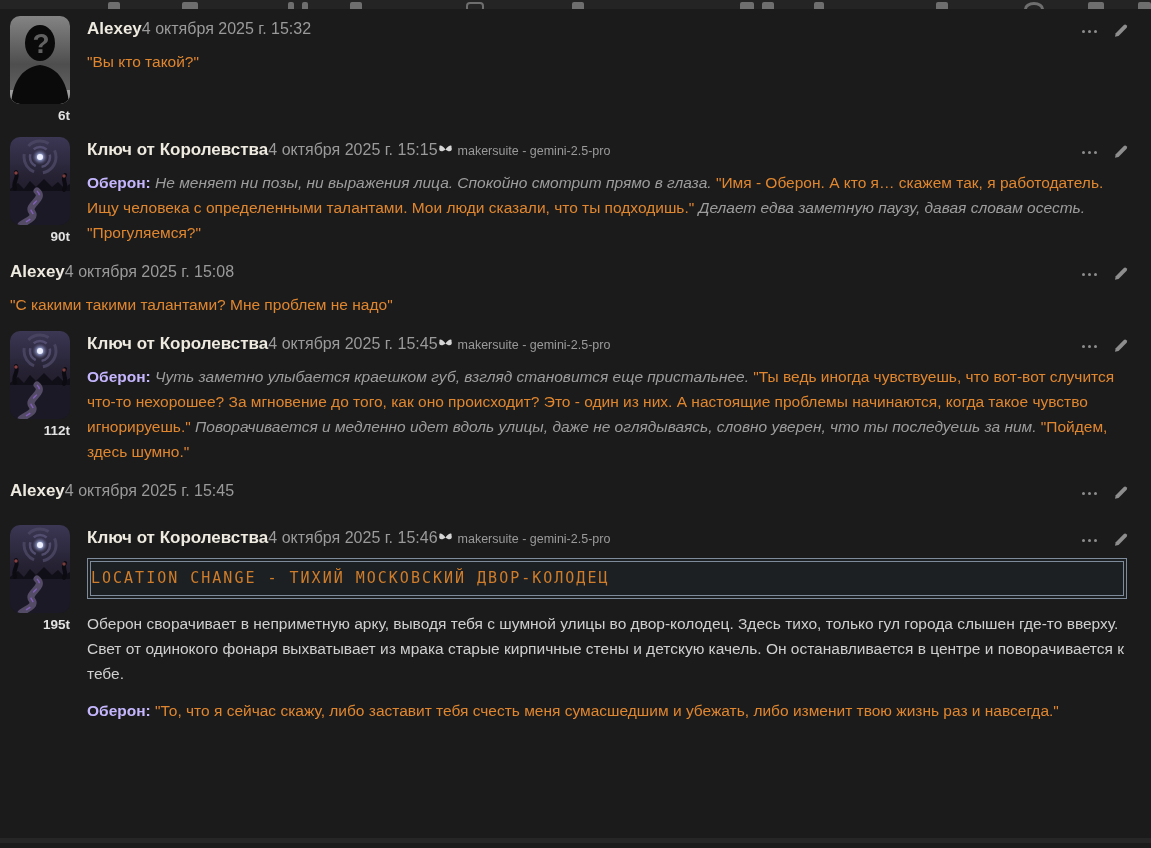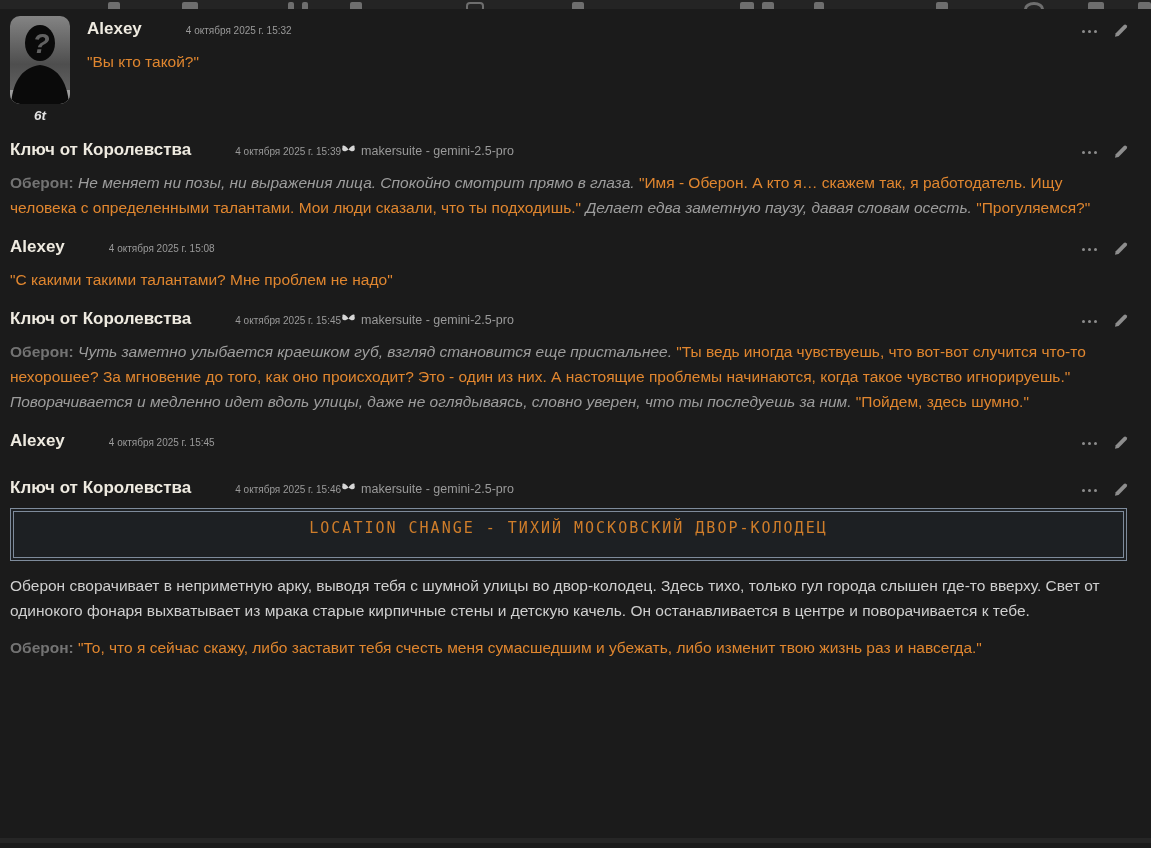--- a/index.html
+++ b/index.html
@@ -14,47 +14,47 @@
   }
   
   .top-bar { position:relative; height:9px; background:#242424; overflow:hidden; }
   .tb-icon { position:absolute; top:2px; height:10px; background:#6e6e6e; border-radius:2px; }
   .tb-icon.outline { background:transparent; border:2px solid #6e6e6e; border-radius:4px; }
   .tb-icon.arc { background:transparent; border:3px solid #6e6e6e; border-radius:50%; height:14px; }
 
   .chat { padding-top:1px; }
 
   .mes { display:flex; gap:17px; padding:6px 24px 8px 10px; position:relative; }
-  .avatar-col { width:60px; flex:0 0 60px; display:flex; flex-direction:column; align-items:center;font-style:italic; }
+  .avatar-col { width:60px; flex:0 0 60px; display:flex; flex-direction:column; align-items:flex-end; }
   .avatar { width:60px; height:88px; border-radius:10px; overflow:hidden; cursor:pointer; }
   .avatar svg { display:block; }
   .tokens { margin-top:4px; font-size:13.5px; font-weight:bold; color:#e2e2e2; }
 
   .mes-body { flex:1; min-width:0; }
   .mes-header { display:flex; align-items:baseline; gap:0; margin:3px 0 10px 0; }
   .name { font-size:17px; font-weight:bold; color:#eeeae0; }
-  .timestamp { font-size:10px; color:#9a9a9a;margin-left:44px; }
+  .timestamp { font-size:16px; color:#9a9a9a; }
   .api { display:inline-flex; align-items:center; gap:5px; font-size:12.5px; color:#9a9a9a;justify-content:space-between; }
   .api svg { flex:0 0 auto; }
 
   .mes-text { font-size:15.5px; line-height:25px; }
   .mes-text p { margin:0 0 12px 0; }
   .mes-text p:last-child { margin-bottom:0; }
-  .seg-bold   { font-weight:bold; color:#737373; }
+  .seg-bold   { font-weight:bold; color:#c4b5fd; }
   .seg-italic { font-style:italic; color:#9d9d9d; }
   .seg-quote  { color:#e0862f; }
   .seg-normal { color:#cfcfcf; }
 
   .mes-actions { position:absolute; top:13px; right:22px; display:flex; gap:16px; align-items:center; }
   .dots { display:flex; gap:3px; cursor:pointer; padding:4px 0; }
   .dots i { width:3px; height:3px; border-radius:50%; background:#8d8d8d; }
   .edit-btn { cursor:pointer; line-height:0; }
 
   .banner-outer { border:1px solid #7e8b9b; padding:2px; margin:1px 0 12px 0; background:#1d2023; }
-  .banner-inner { border:1px solid #7e8b9b; text-align:center; padding:4px 0 16px 0;
+  .banner-inner { border:1px solid #7e8b9b; text-align:left; padding:4px 0 4px 0;
                   font-family:"DejaVu Sans Mono", monospace; font-size:15px;
                   letter-spacing:2px; color:#cf7d2a; }
 
   .bottom-band { position:absolute; left:0; right:0; top:838px; height:5px; background:#262626; }
 </style>
 </head>
 <body>
 
 <div class="top-bar">
   <div class="tb-icon" style="left:108px;width:12px;"></div>
@@ -150,24 +150,32 @@
           <i></i>
           <i></i>
         </span>
       <span class="edit-btn"><svg width="16" height="16" viewBox="0 0 18 18">
             <use href="#pencil"></use>
           </svg></span>
     </div>
   </div>
 
   <div class="mes">
+    <div class="avatar-col">
+      <div class="avatar">
+          <svg width="60" height="88" viewBox="0 0 60 88">
+            <use href="#char-av"></use>
+          </svg>
+        </div>
+      <div class="tokens">90t</div>
+    </div>
     <div class="mes-body">
       <div class="mes-header">
         <span class="name">Ключ от Королевства</span>
-        <span class="timestamp">4 октября 2025 г. 15:39</span>
+        <span class="timestamp">4 октября 2025 г. 15:15</span>
         <span class="api">
             <span><svg width="15" height="11" viewBox="0 0 20 14">
                 <use href="#butterfly"></use>
               </svg></span>
             <span>makersuite - gemini-2.5-pro</span>
           </span>
       </div>
       <div class="mes-text">
         <p><span class="seg-bold">Оберон:</span><span class="seg-italic"> Не меняет ни позы, ни выражения лица. Спокойно смотрит прямо в глаза. </span><span class="seg-quote">"Имя - Оберон. А кто я… скажем так, я работодатель. Ищу человека с определенными талантами. Мои люди сказали, что ты подходишь."</span><span class="seg-italic"> Делает едва заметную паузу, давая словам осесть. </span><span class="seg-quote">"Прогуляемся?"</span></p>
       </div>
@@ -200,20 +208,28 @@
           <i></i>
           <i></i>
         </span>
       <span class="edit-btn"><svg width="16" height="16" viewBox="0 0 18 18">
             <use href="#pencil"></use>
           </svg></span>
     </div>
   </div>
 
   <div class="mes">
+    <div class="avatar-col">
+      <div class="avatar">
+          <svg width="60" height="88" viewBox="0 0 60 88">
+            <use href="#char-av"></use>
+          </svg>
+        </div>
+      <div class="tokens">112t</div>
+    </div>
     <div class="mes-body">
       <div class="mes-header">
         <span class="name">Ключ от Королевства</span>
         <span class="timestamp">4 октября 2025 г. 15:45</span>
         <span class="api">
             <span><svg width="15" height="11" viewBox="0 0 20 14">
                 <use href="#butterfly"></use>
               </svg></span>
             <span>makersuite - gemini-2.5-pro</span>
           </span>
@@ -247,20 +263,28 @@
           <i></i>
           <i></i>
         </span>
       <span class="edit-btn"><svg width="16" height="16" viewBox="0 0 18 18">
             <use href="#pencil"></use>
           </svg></span>
     </div>
   </div>
 
   <div class="mes">
+    <div class="avatar-col">
+      <div class="avatar">
+          <svg width="60" height="88" viewBox="0 0 60 88">
+            <use href="#char-av"></use>
+          </svg>
+        </div>
+      <div class="tokens">195t</div>
+    </div>
     <div class="mes-body">
       <div class="mes-header">
         <span class="name">Ключ от Королевства</span>
         <span class="timestamp">4 октября 2025 г. 15:46</span>
         <span class="api">
             <span><svg width="15" height="11" viewBox="0 0 20 14">
                 <use href="#butterfly"></use>
               </svg></span>
             <span>makersuite - gemini-2.5-pro</span>
           </span>

